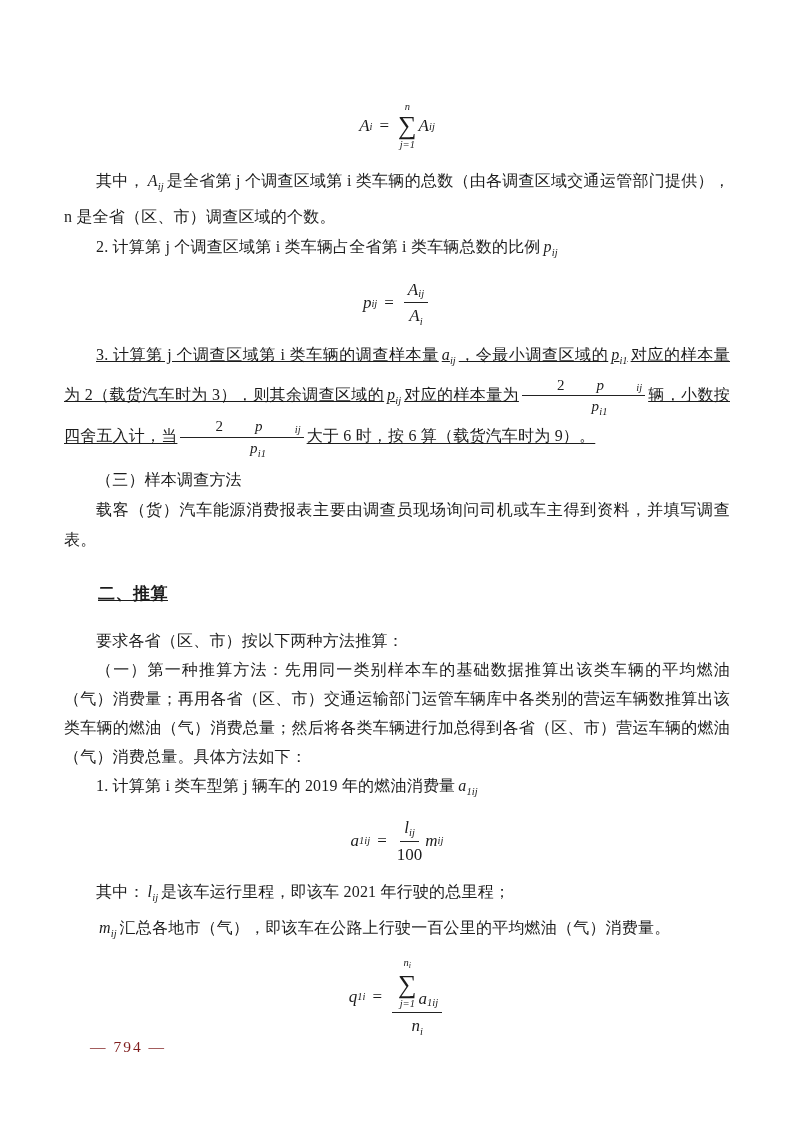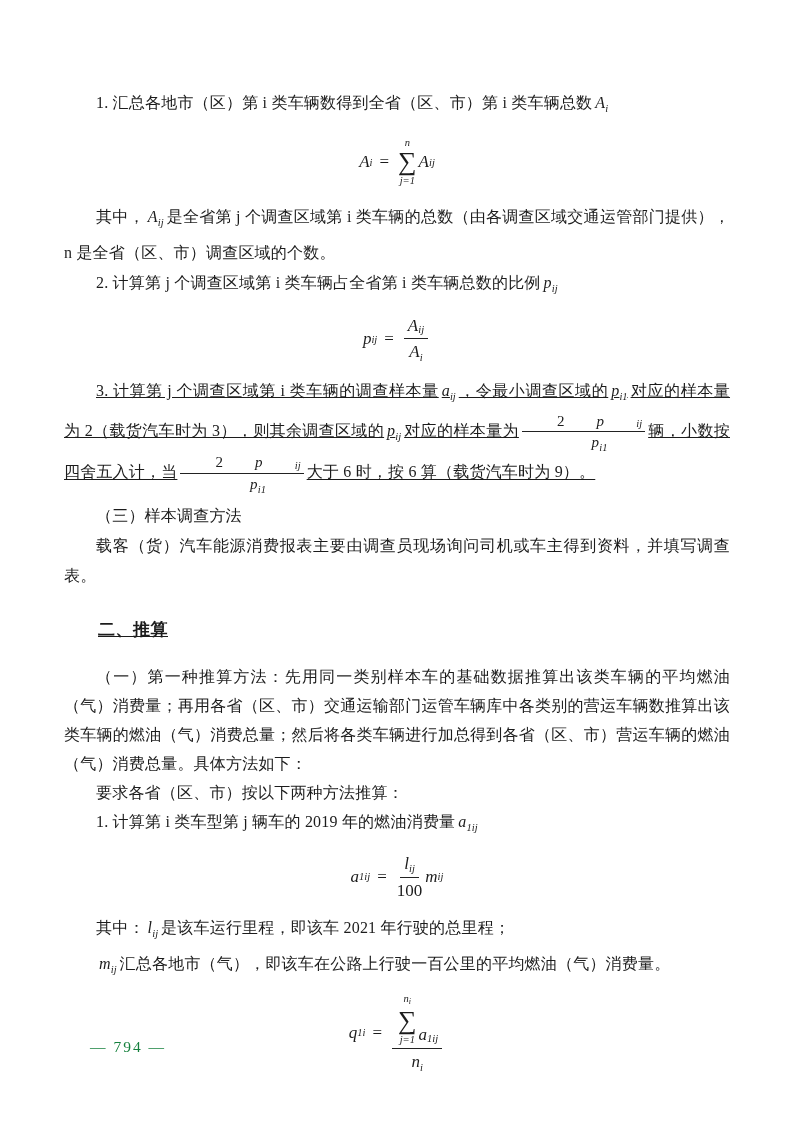--- a/index.html
+++ b/index.html
@@ -93,31 +93,30 @@
     letter-spacing: 0.5px;
     text-decoration: underline;
   }
   .gap-s { height: 6px; }
   .page-number {
     position: absolute;
     left: 90px;
     top: 1038px;
     font-size: 15.5px;
     letter-spacing: 2px;
-    color: #15803d;
+    color: #7f1d1d;
   }
   .tall-line { line-height: 42px; text-decoration: underline; }
 </style>
 </head>
 <body>
 
 <div class="page">
   <div class="content">
 
-    <p class="para"><span>1. 汇总各地市（区）第 i 类车辆数得到全省（区、市）第 i 类车辆总数</span><span class="mvar"><i>A</i><sub class="vs">i</sub></span></p>
 
     <div class="formula" style="min-height:64px">
       <i>A</i>
         <sub class="vs">i</sub>
       <span class="eq">=</span>
       <span class="bigop">
         <span class="op-upper">n</span>
         <span class="op-sym">∑</span>
         <span class="op-lower">j=1</span>
       </span>
@@ -158,22 +157,22 @@
           <span class="den"><i>p</i><sub class="vs">i1</sub></span>
         </span><span>大于 6 时，按 6 算（载货汽车时为 9）。</span></p>
 
     <div class="gap-s"></div>
 
     <p class="para">（三）样本调查方法</p>
     <p class="para">载客（货）汽车能源消费报表主要由调查员现场询问司机或车主得到资料，并填写调查表。</p>
 
     <h2 class="sec-heading">二、推算</h2>
 
+    <p class="para tight">要求各省（区、市）按以下两种方法推算：</p>
     <p class="para tight">（一）第一种推算方法：先用同一类别样本车的基础数据推算出该类车辆的平均燃油（气）消费量；再用各省（区、市）交通运输部门运管车辆库中各类别的营运车辆数推算出该类车辆的燃油（气）消费总量；然后将各类车辆进行加总得到各省（区、市）营运车辆的燃油（气）消费总量。具体方法如下：</p>
-    <p class="para tight">要求各省（区、市）按以下两种方法推算：</p>
 
     <p class="para"><span>1. 计算第 i 类车型第 j 辆车的 2019 年的燃油消费量</span><span class="mvar"><i>a</i><sub class="vs">1ij</sub></span></p>
 
     <div class="formula" style="min-height:56px">
       <i>a</i>
         <sub class="vs">1ij</sub>
       <span class="eq">=</span>
       <span class="frac">
         <span class="num">
             <i>l</i>

